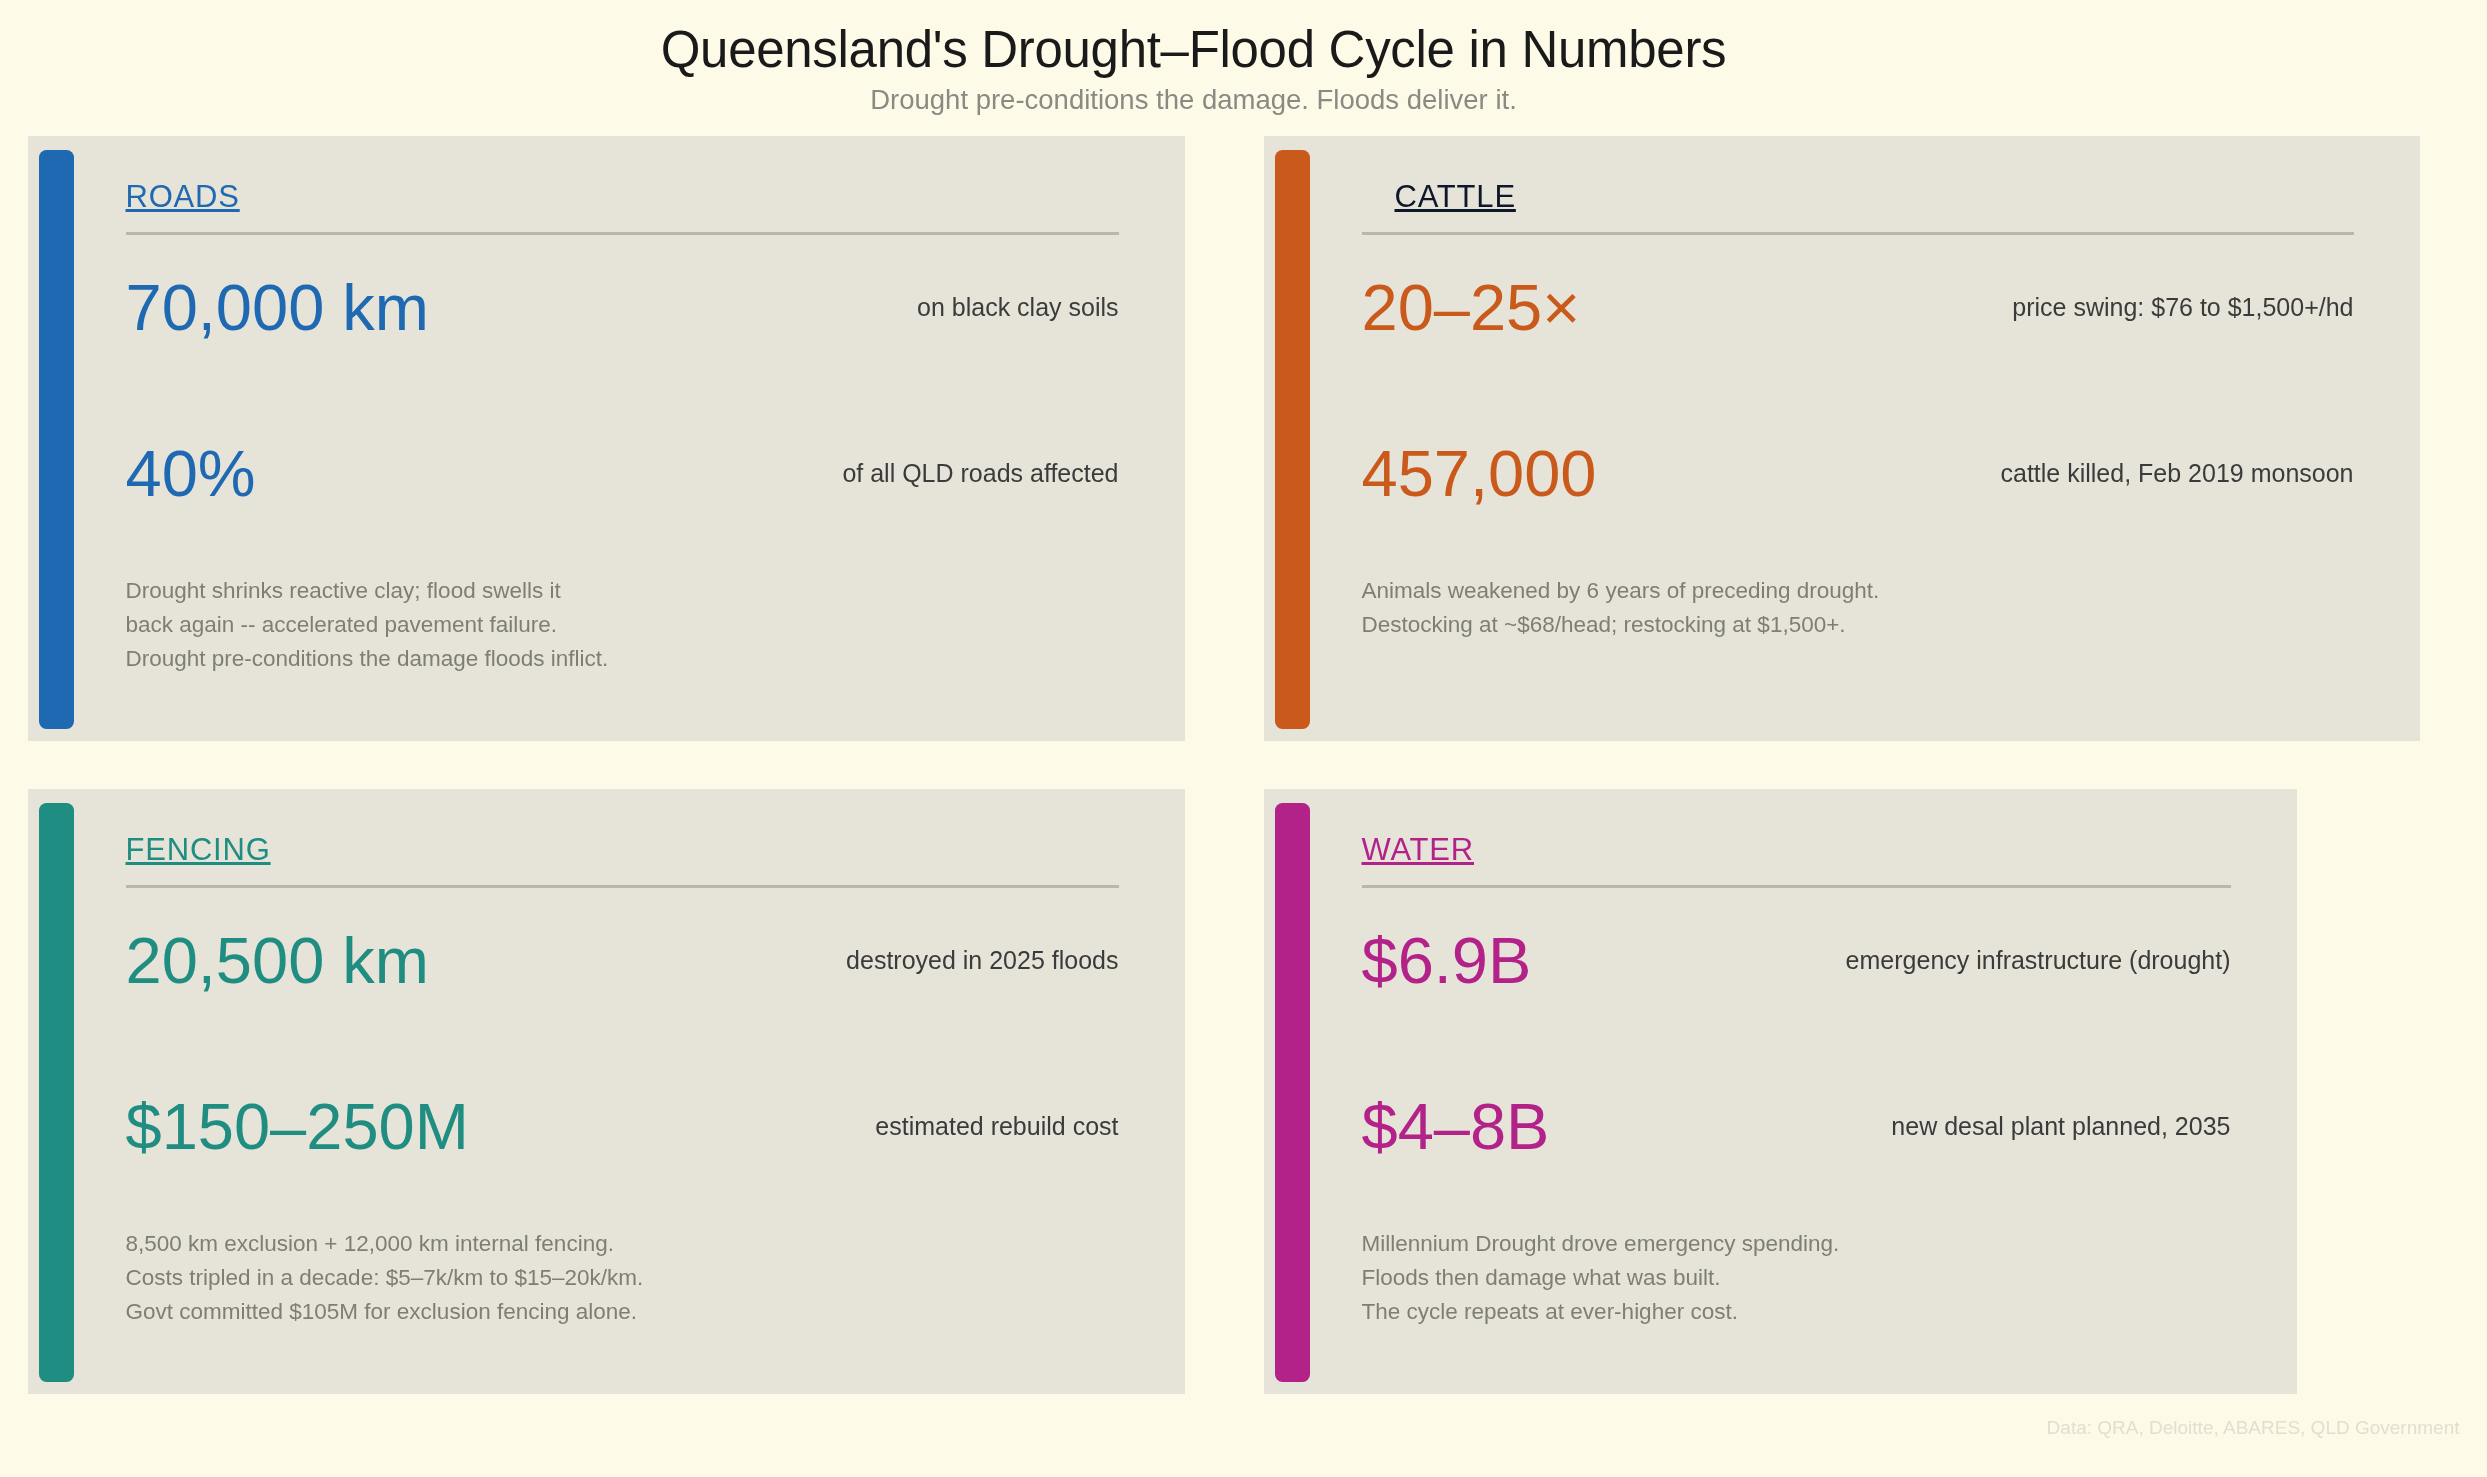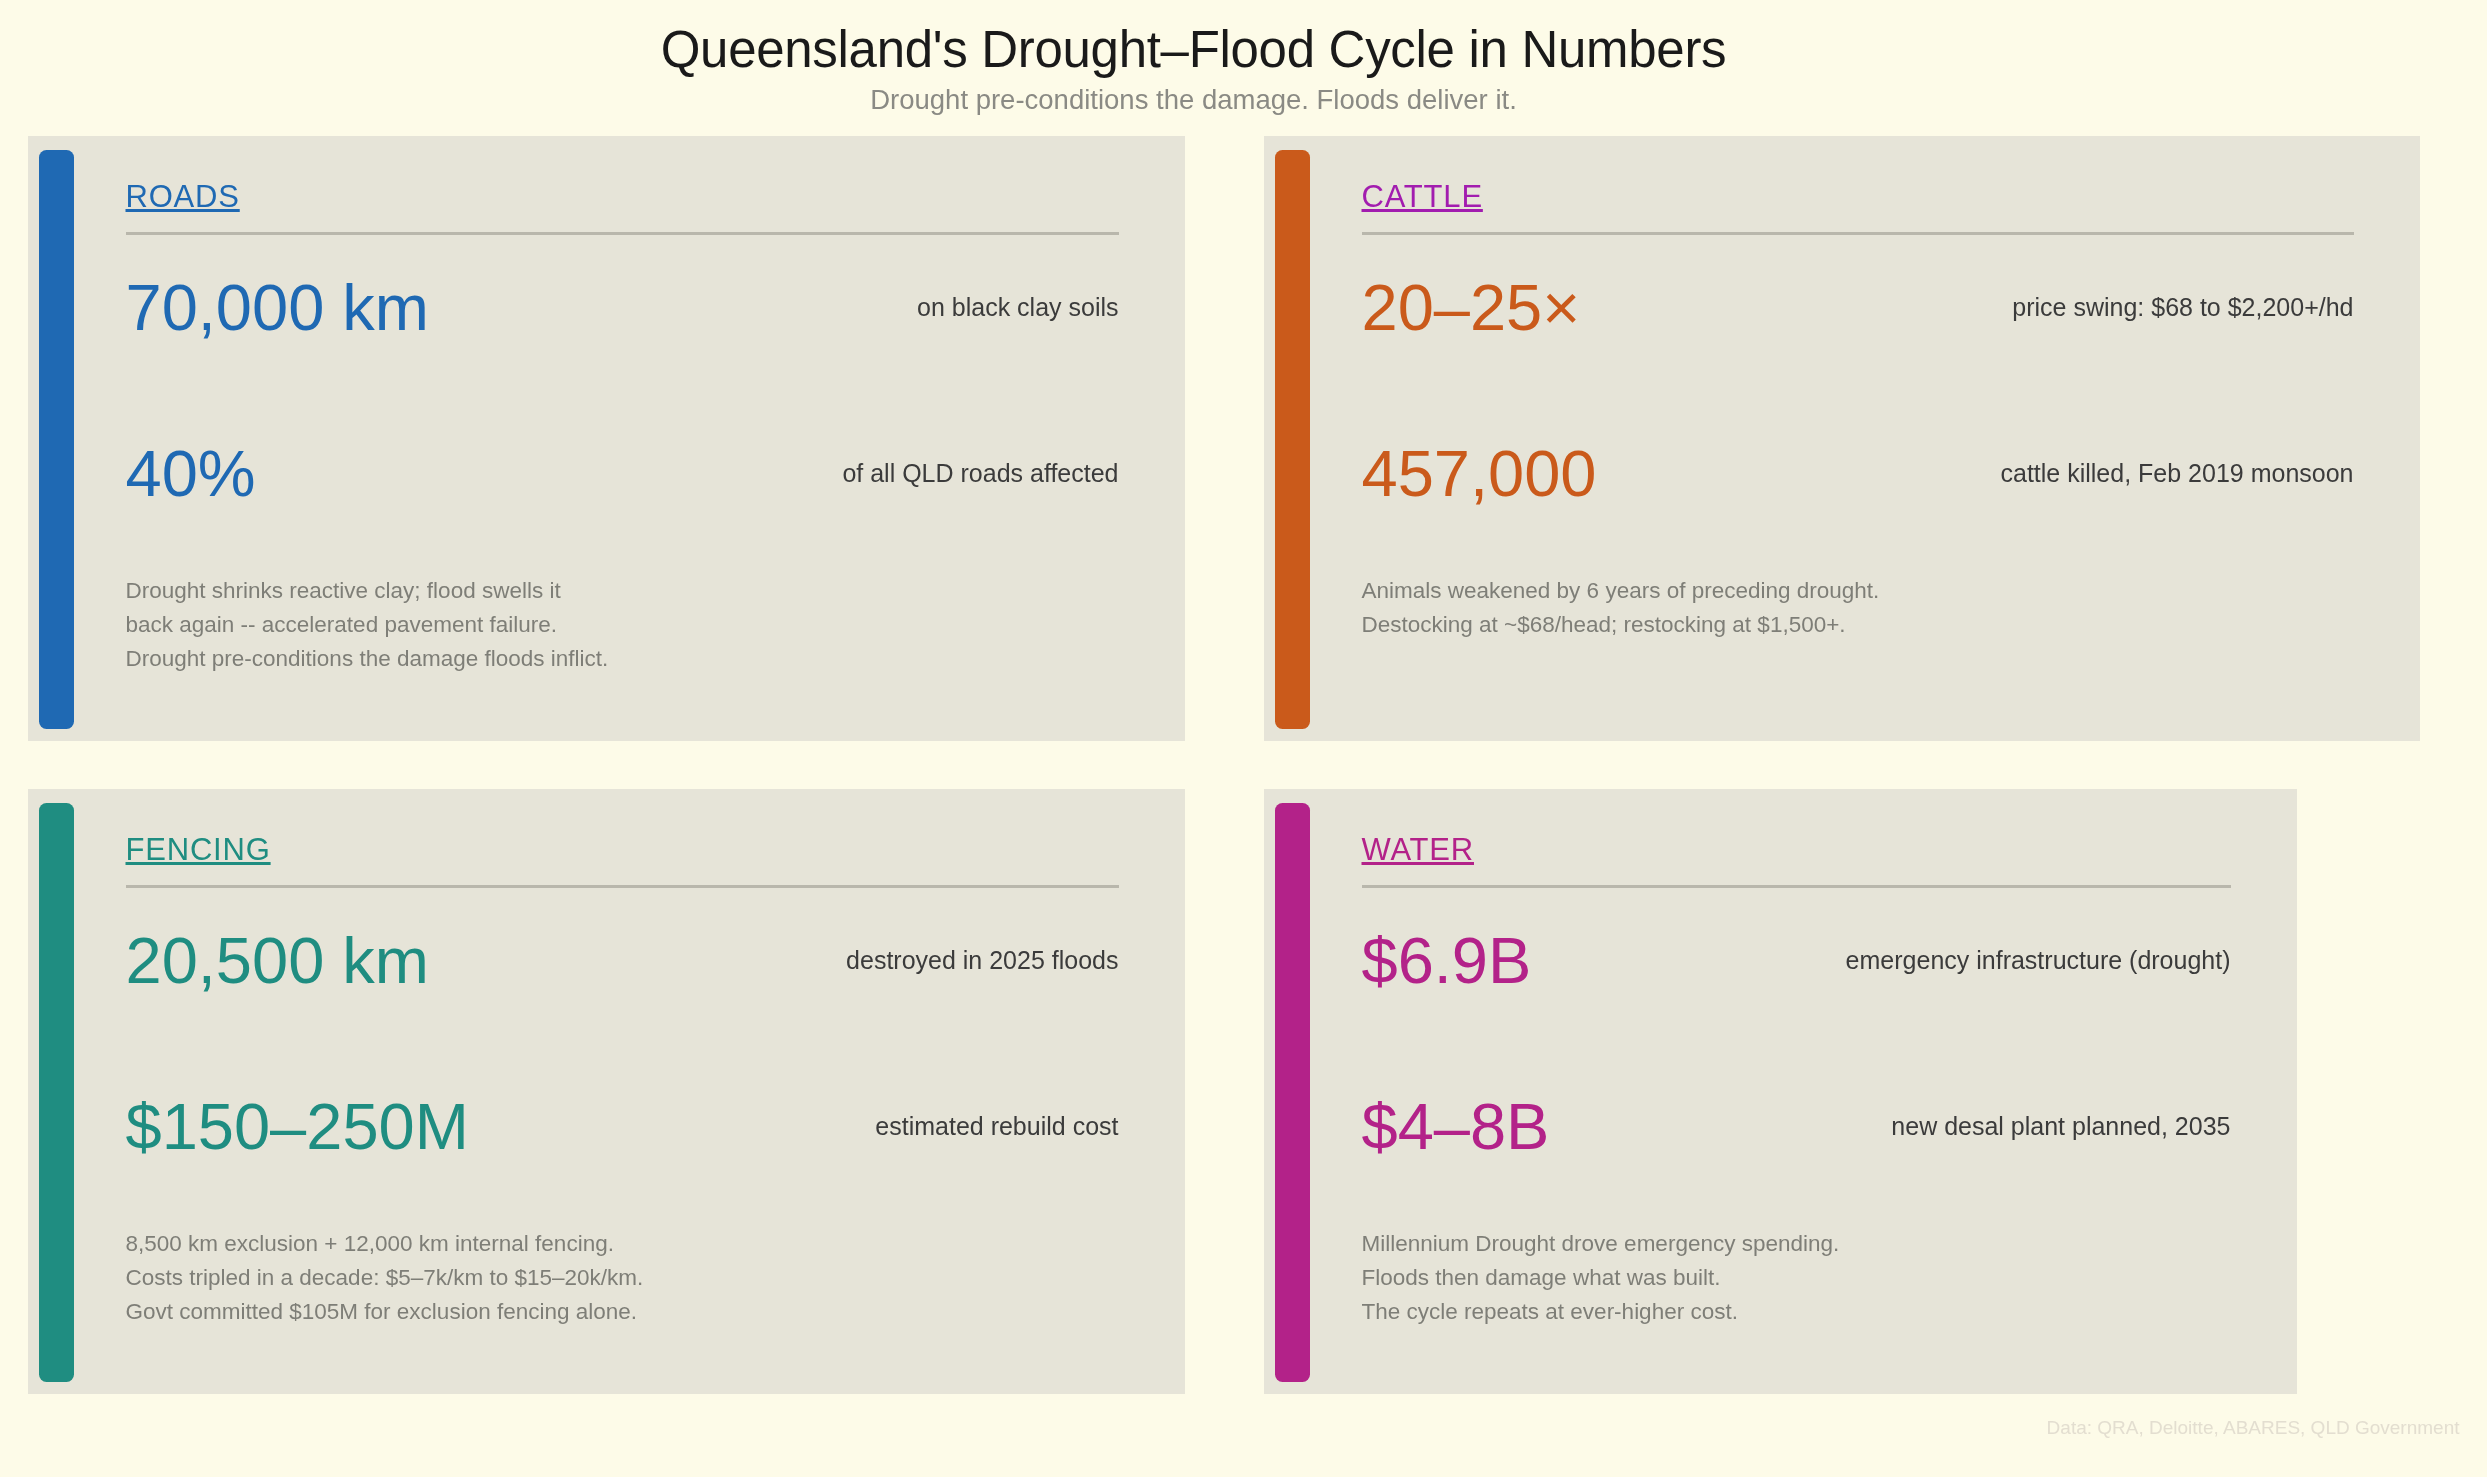--- a/index.html
+++ b/index.html
@@ -174,25 +174,25 @@
         <div>Drought shrinks reactive clay; flood swells it</div>
         <div>back again -- accelerated pavement failure.</div>
         <div>Drought pre-conditions the damage floods inflict.</div>
       </div>
     </div>
   </div>
 
   <div class="panel tr">
     <div class="accent-bar" style="background: rgb(202, 90, 27);"></div>
     <div class="panel-body">
-      <div class="panel-label" style="color: #a21caf;">CATTLE</div>
+      <div class="panel-label" style="color: #0f172a; margin-left: 33px;">CATTLE</div>
       <div class="divider"></div>
       <div class="stat-row r1">
         <div class="stat-value" style="color: rgb(202, 90, 27);">20–25×</div>
-        <div class="stat-caption">price swing: $68 to $2,200+/hd</div>
+        <div class="stat-caption">price swing: $76 to $1,500+/hd</div>
       </div>
       <div class="stat-row r2">
         <div class="stat-value" style="color: rgb(202, 90, 27);">457,000</div>
         <div class="stat-caption">cattle killed, Feb 2019 monsoon</div>
       </div>
       <div class="footnote">
         <div>Animals weakened by 6 years of preceding drought.</div>
         <div>Destocking at ~$68/head; restocking at $1,500+.</div>
       </div>
     </div>

